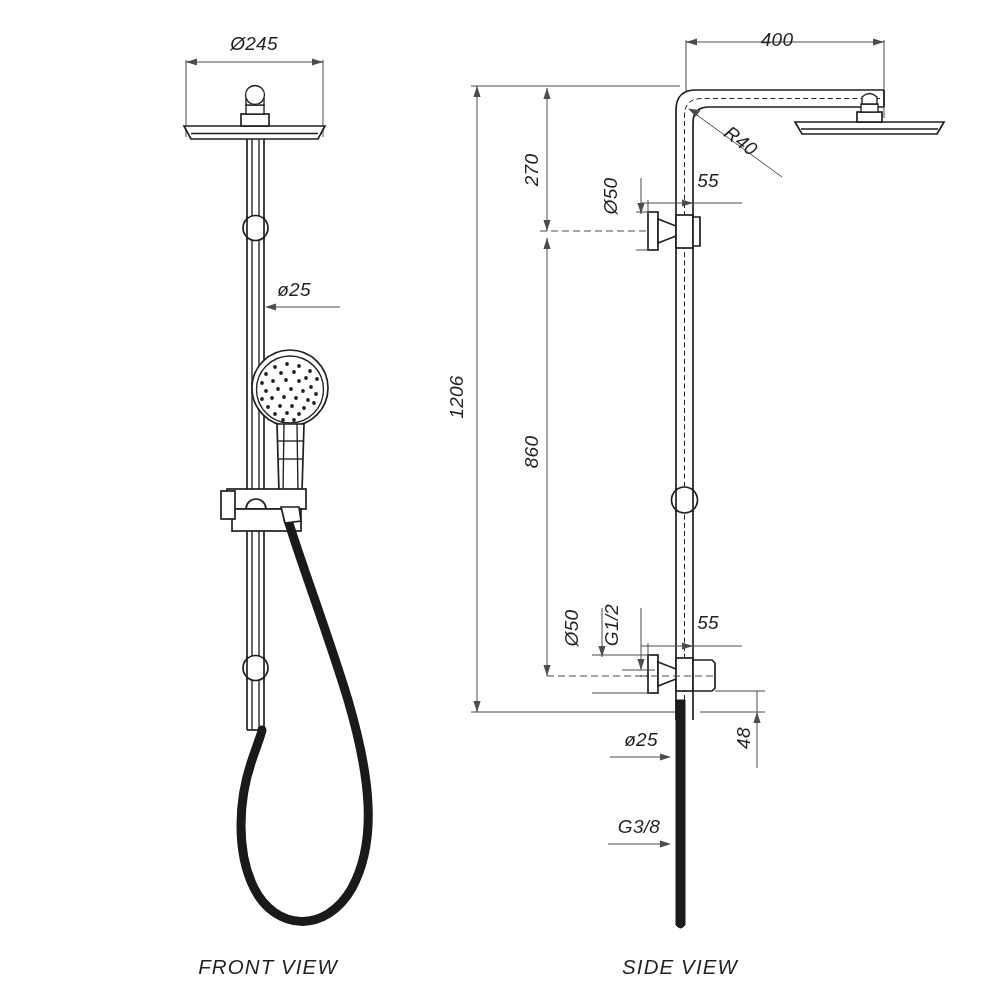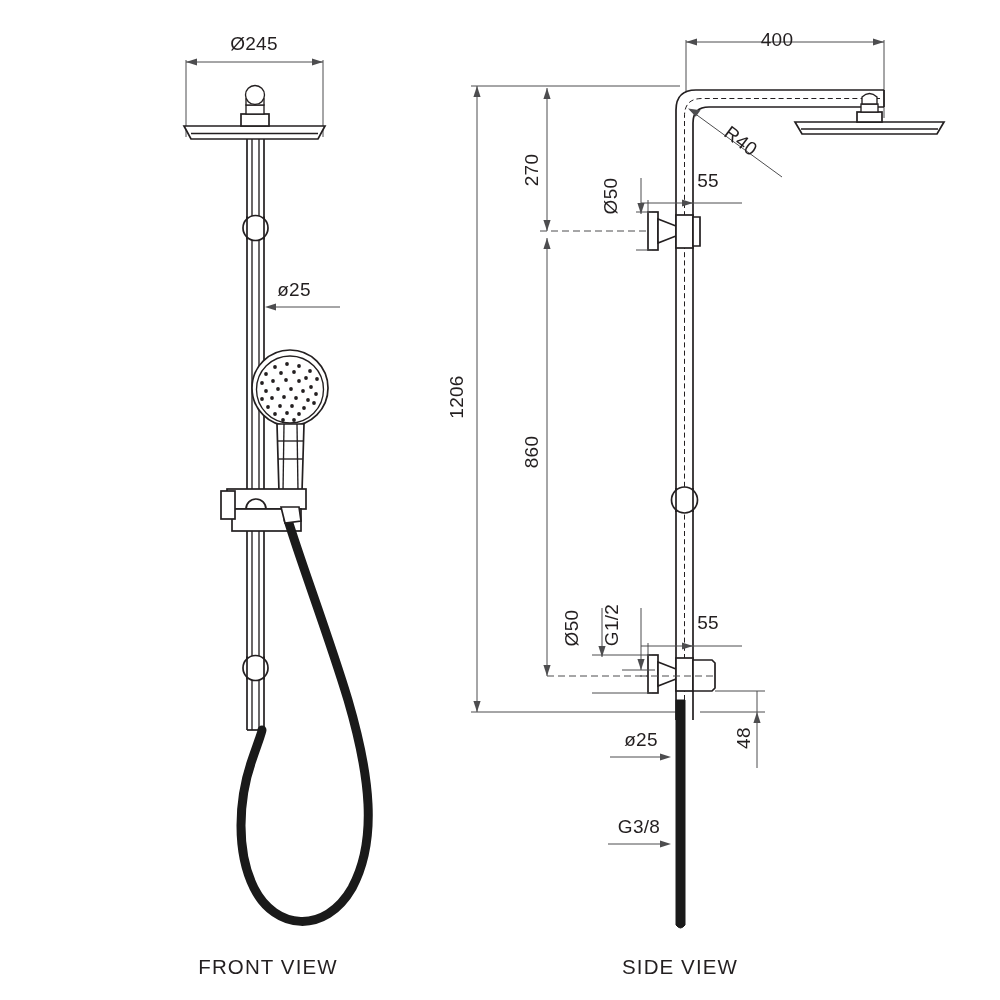--- a/index.html
+++ b/index.html
@@ -12,20 +12,21 @@
     width: 1000px;
     height: 1000px;
     font-family: "Liberation Sans", sans-serif;
     overflow: hidden;
     position: relative;
   }
   #drawing-root {
     position: relative;
     width: 1000px;
     height: 1000px;
+    font-style: italic;
   }
   svg#tech-drawing {
     display: block;
     width: 1000px;
     height: 1000px;
   }
   .obj-line {
     stroke: #231f20;
     stroke-width: 1.7;
     fill: none;

